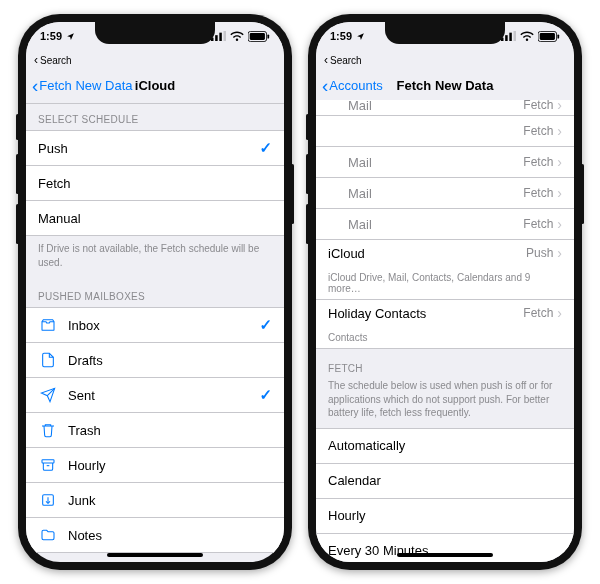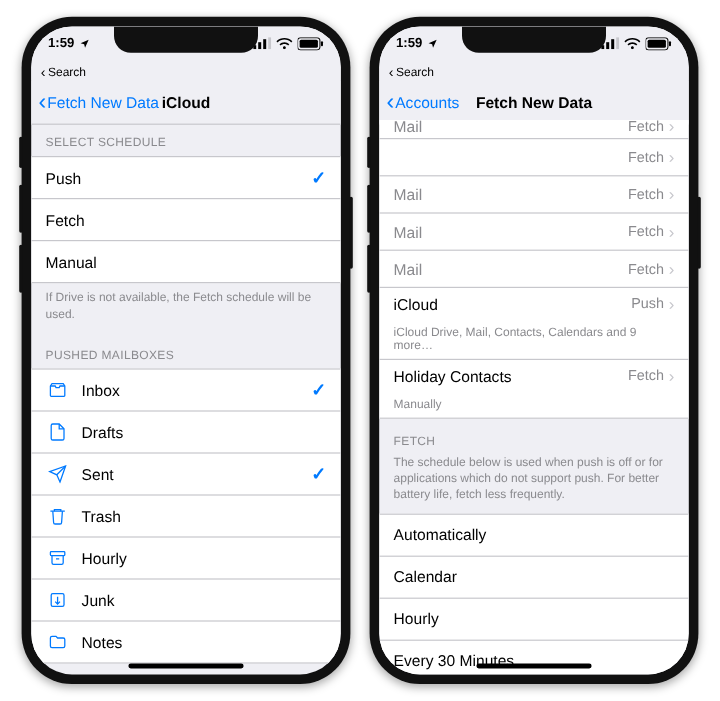--- a/index.html
+++ b/index.html
@@ -60,21 +60,21 @@
   .row:last-child{border-bottom:none;}
   .row .icon{width:20px;display:flex;justify-content:center;margin-right:10px;color:var(--ios-blue);}
   .row .label{flex:1;}
   .row .check{color:var(--ios-blue);font-size:15px;font-weight:700;}
   .row .value{color:var(--muted);font-size:12px;margin-right:4px;}
   .row .disclosure{color:#c7c7cc;font-size:14px;}
   .row.sub{flex-direction:column;align-items:flex-start;justify-content:center;padding-top:5px;padding-bottom:5px;}
   .row.sub .subline{font-size:10px;color:var(--muted);margin-top:11px;}
   .row.sub .main{display:flex;width:100%;align-items:center;}
   .row.sub .main .label{flex:1;}
-  .row.muted .label{color:var(--muted);}
+  .row.muted .label{color:var(--muted);margin-left:20px;}
   .row.short{min-height:30px;}
   .home-indicator{
     position:absolute;bottom:5px;left:50%;transform:translateX(-50%);
     width:96px;height:4px;background:#000;border-radius:3px;
   }
   .scroll.right-content{top:78px;}
 </style>
 </head>
 <body>
 
@@ -298,21 +298,21 @@
               <span class="disclosure">›</span>
             </div>
             <span class="subline">iCloud Drive, Mail, Contacts, Calendars and 9 more…</span>
           </div>
           <div class="row sub">
             <div class="main">
               <span class="label">Holiday Contacts</span>
               <span class="value">Fetch</span>
               <span class="disclosure">›</span>
             </div>
-            <span class="subline">Manually</span>
+            <span class="subline">Contacts</span>
           </div>
         </div>
 
         <div class="section-header">FETCH</div>
         <div class="section-footer" style="padding-top:0">The schedule below is used when push is off or for applications which do not support push. For better battery life, fetch less frequently.</div>
 
         <div class="group">
           <div class="row">
             <span class="label">Automatically</span>
           </div>

